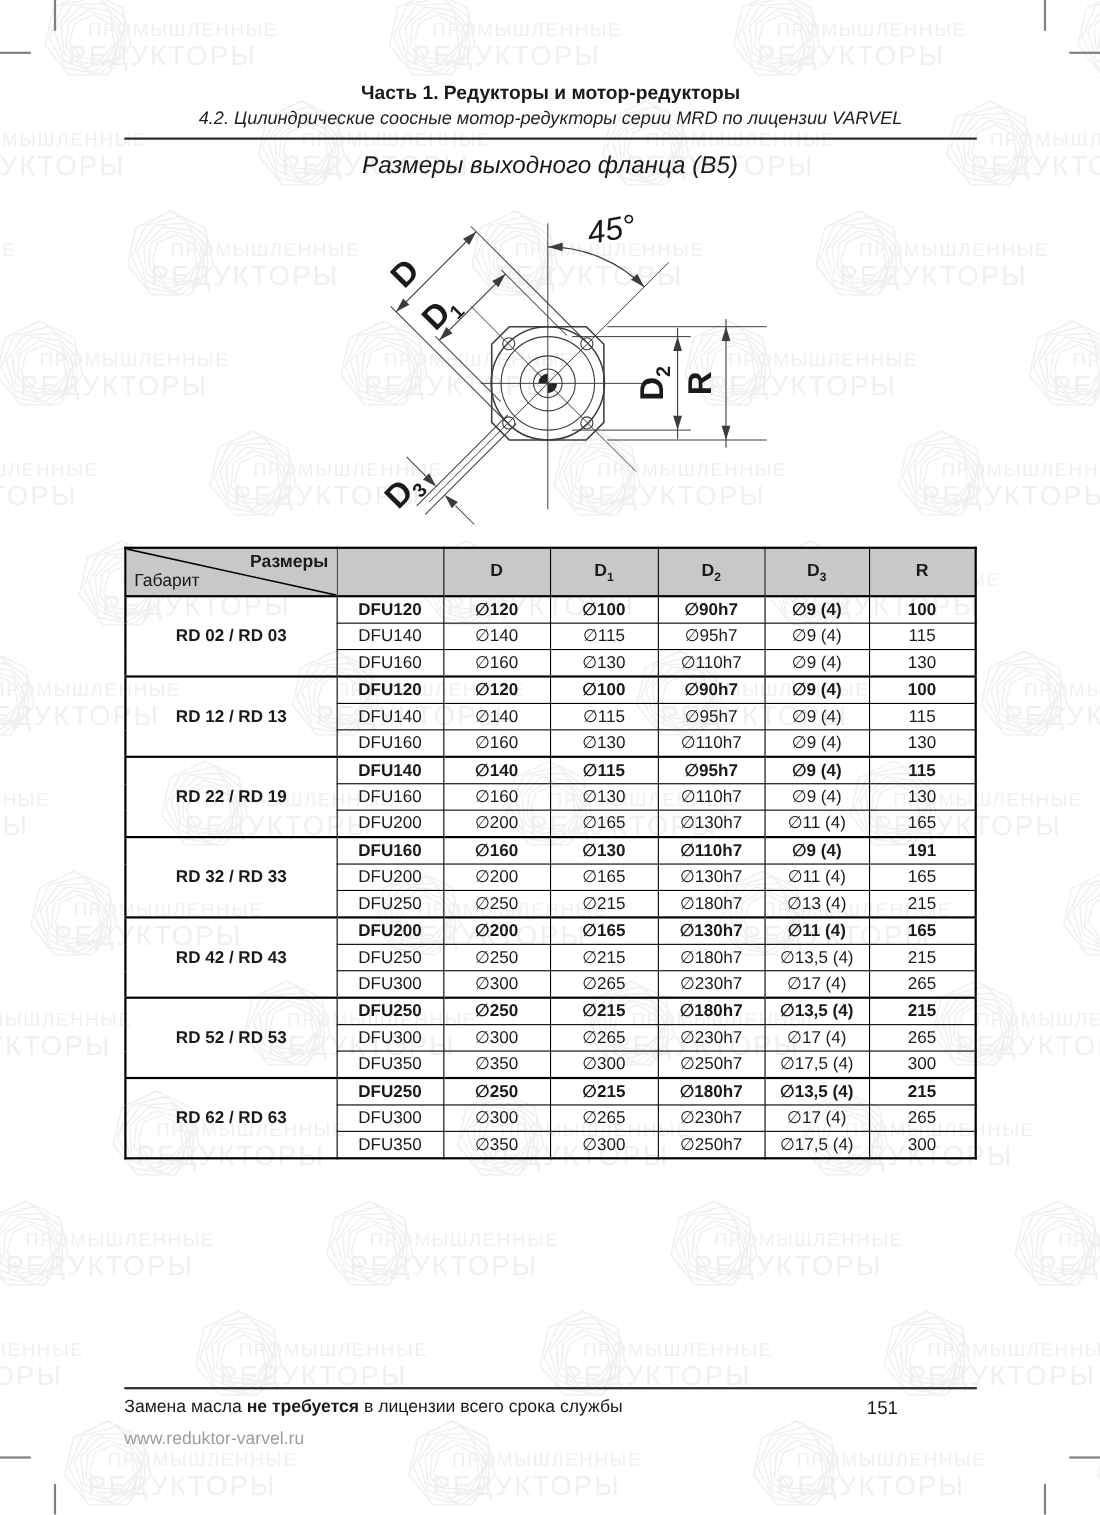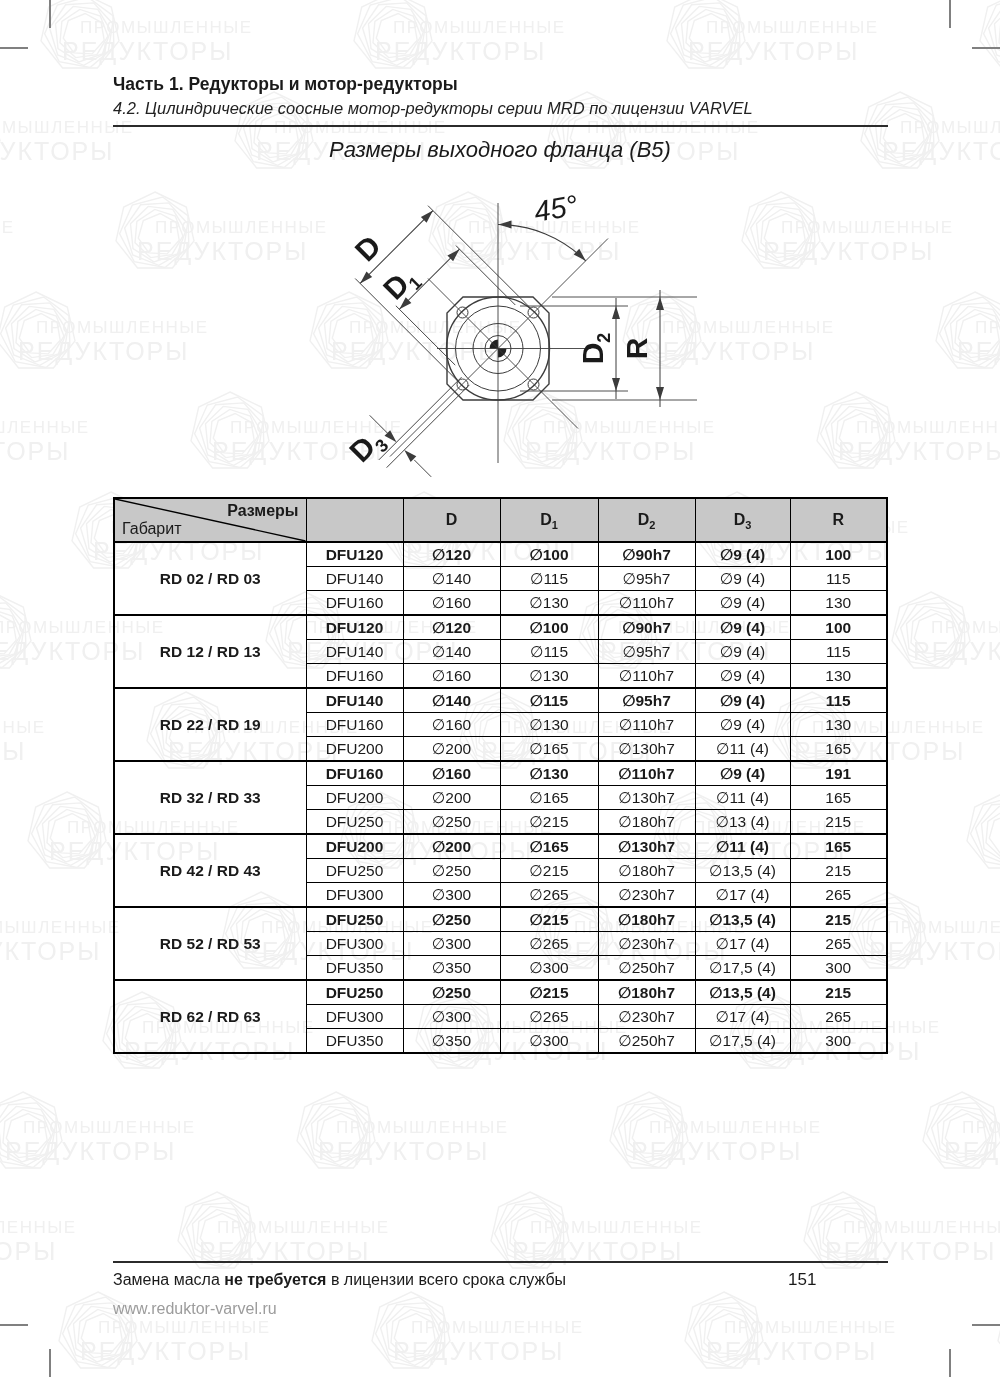--- a/index.html
+++ b/index.html
@@ -7,21 +7,21 @@
     width:1000px;height:1377px;position:relative;overflow:hidden;background:#fff;
     font-family:"Liberation Sans","DejaVu Sans",sans-serif;color:#1a1a1a;
   }
   #wm-layer{position:absolute;inset:0;z-index:0;pointer-events:none;}
   .watermark{position:absolute;color:#f0f0f0;white-space:nowrap;}
   .wm-icon{position:absolute;left:0;top:0;}
   .wm-t1{position:absolute;left:42px;top:28px;font-size:17px;letter-spacing:1.5px;}
   .wm-t2{position:absolute;left:24px;top:47px;font-size:25px;letter-spacing:2px;}
   #content{position:absolute;inset:0;z-index:1;}
   .cm{position:absolute;background:#808080;}
-  .doc-header{position:absolute;left:113px;top:74px;width:775px;}
+  .doc-header{position:absolute;left:113px;top:74px;width:775px;text-align:center;}
   .part-title{font-size:17.5px;font-weight:bold;margin:0 0 4px 0;}
   .section-title{font-size:16.5px;font-style:italic;font-weight:normal;margin:0;color:#222;}
   .header-rule{position:absolute;left:113px;top:125px;width:775px;height:2px;background:#2b2b2b;}
   .page-title{position:absolute;left:0;top:137px;width:1000px;text-align:center;
     font-size:22px;font-style:italic;}
   svg text{font-family:"Liberation Sans","DejaVu Sans",sans-serif;fill:#1a1a1a;stroke:none;}
   table.dims{position:absolute;left:113px;top:497px;border-collapse:collapse;table-layout:fixed;
     border:2px solid #000;font-size:15.5px;}
   table.dims th,table.dims td{border:1px solid #000;text-align:center;padding:0;overflow:hidden;}
   table.dims thead th{background:#c8c8c8;height:42px;font-size:16px;border-bottom:2px solid #000;}

